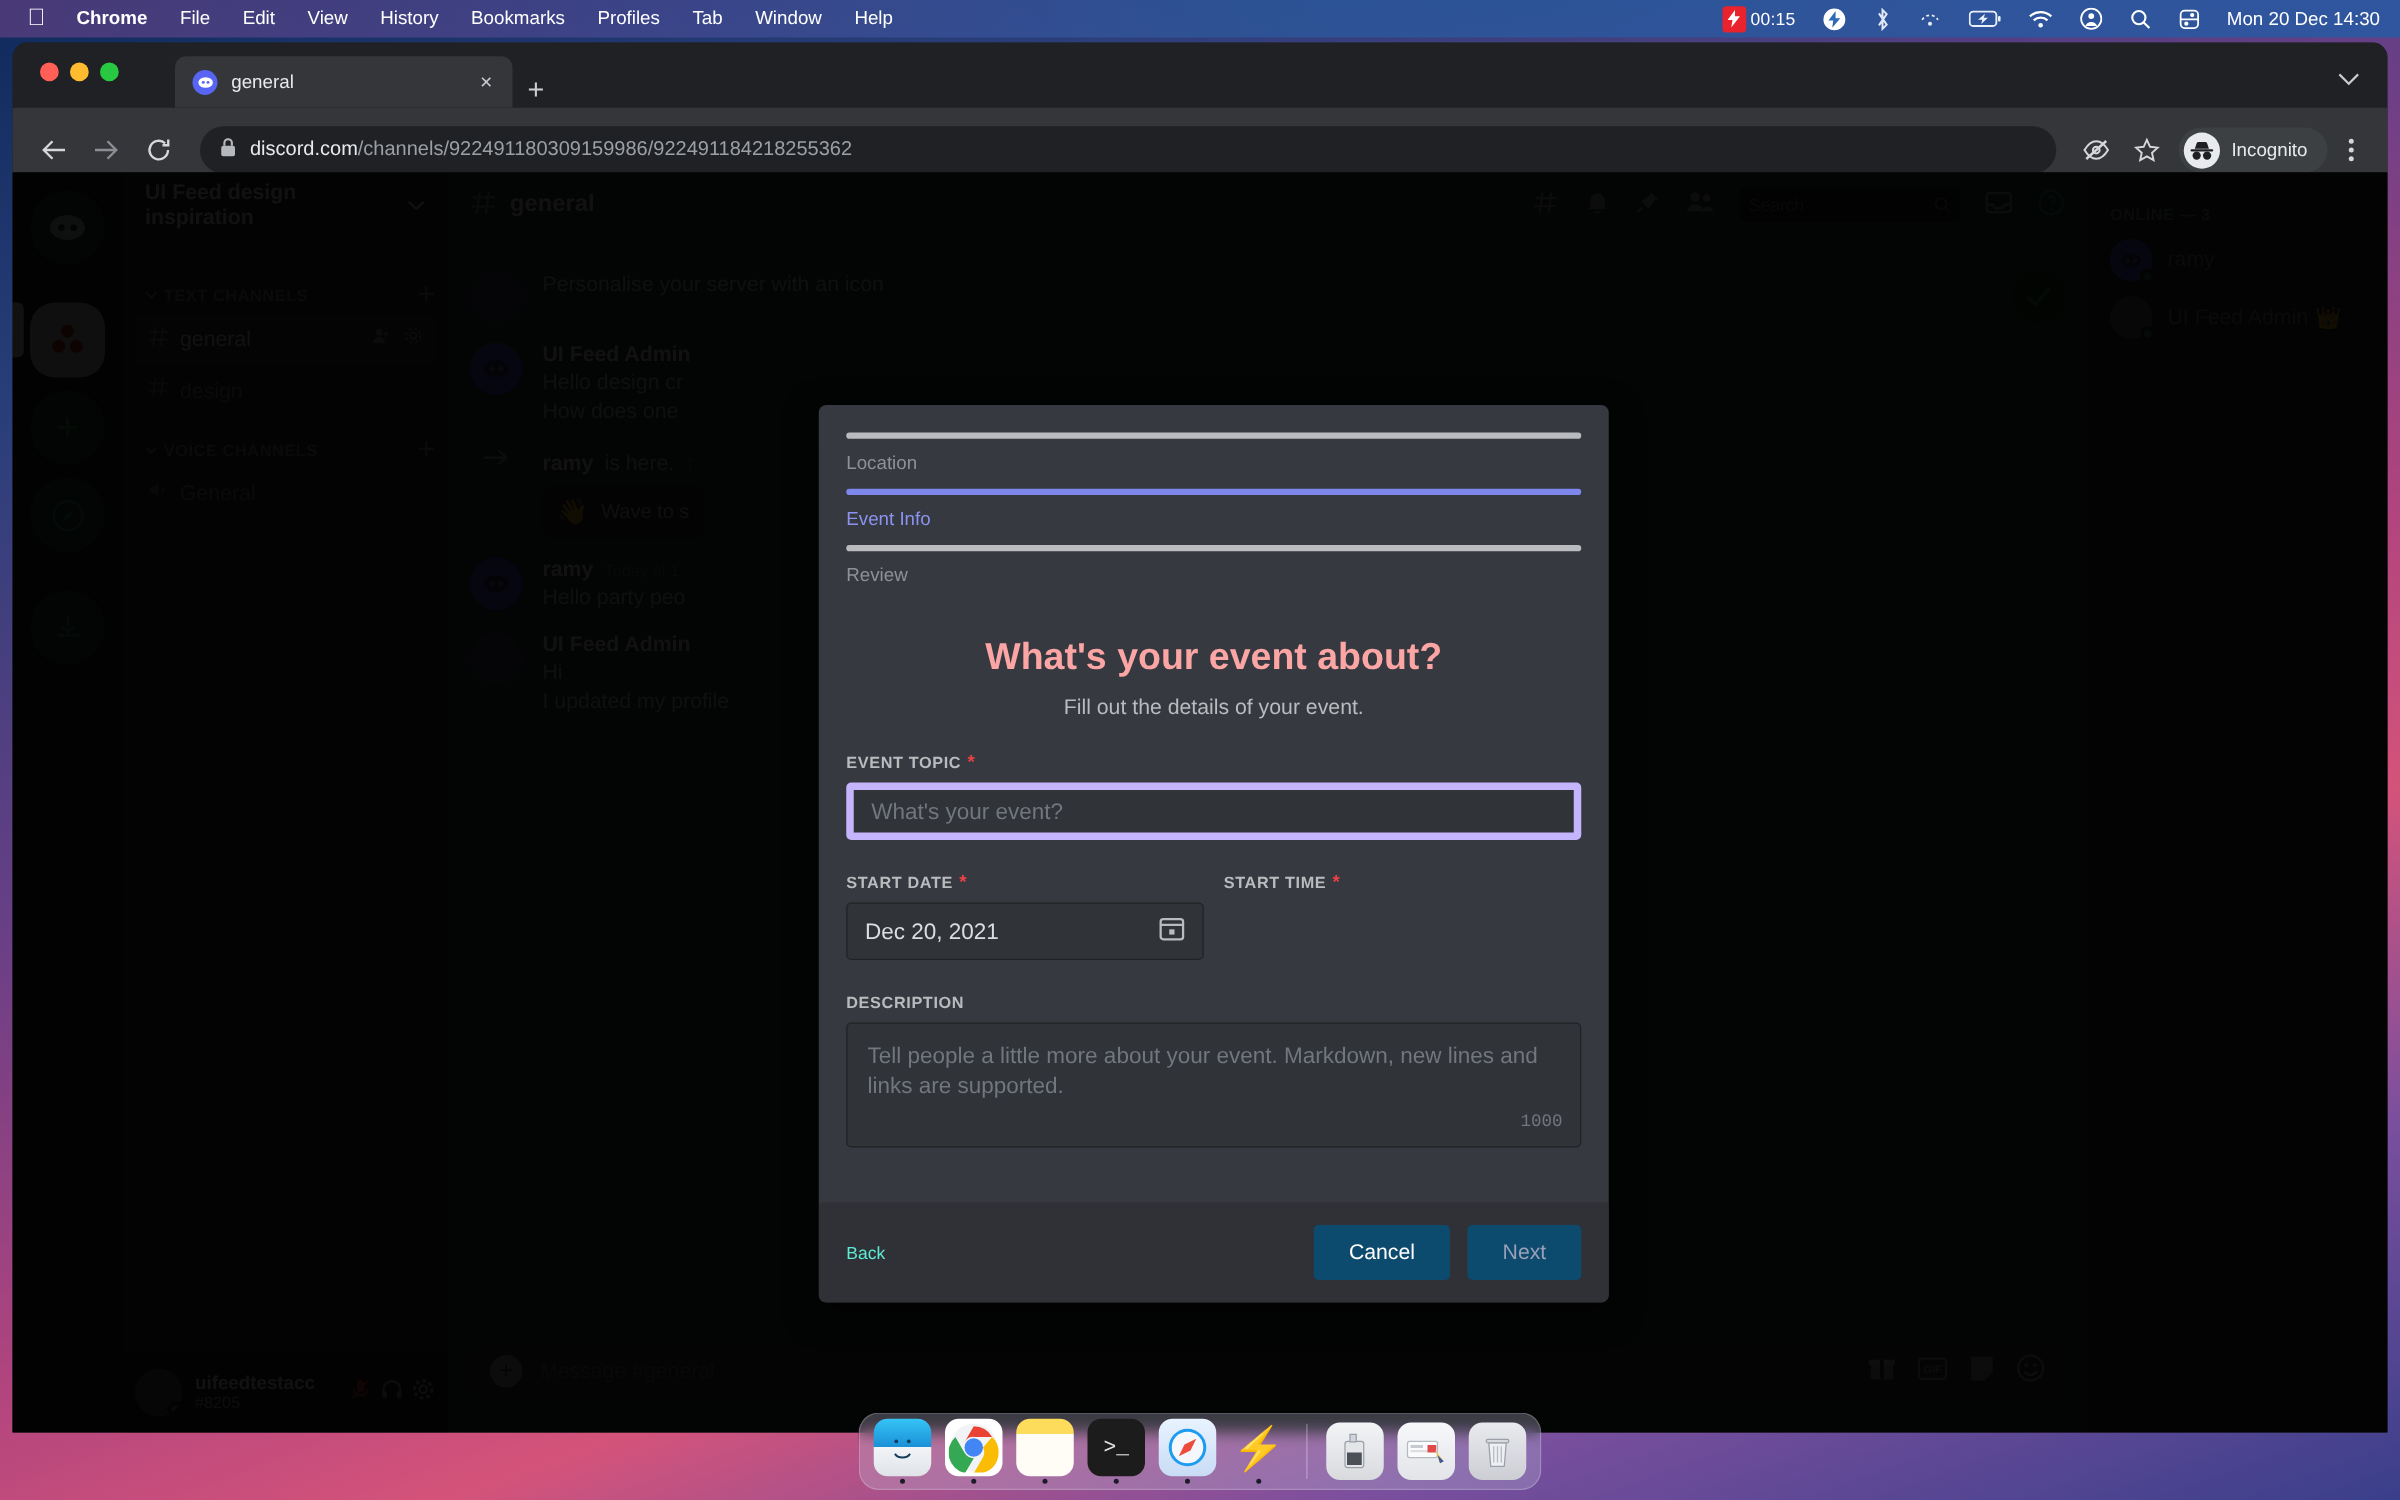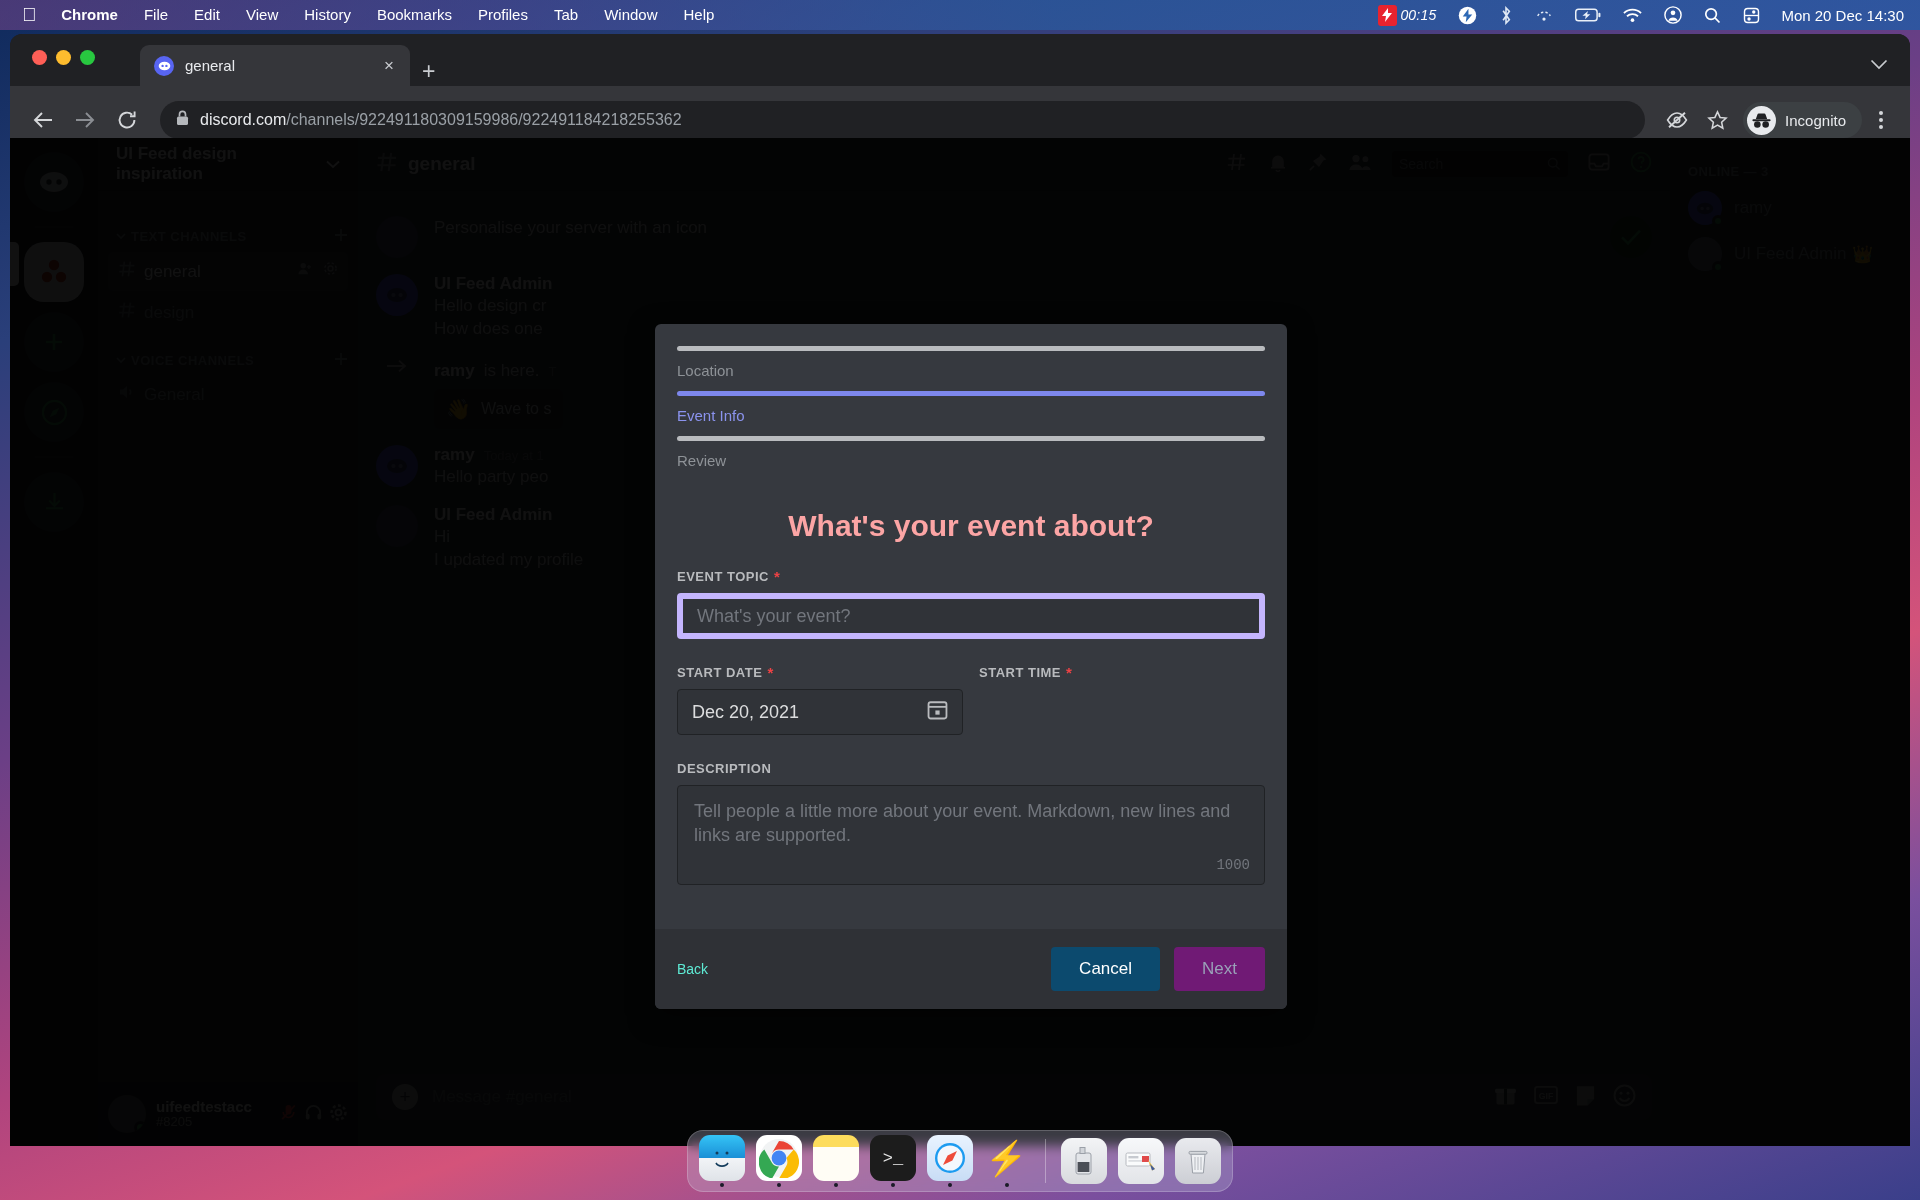--- a/index.html
+++ b/index.html
@@ -22,21 +22,21 @@
     position: absolute; top: 0; left: 0; width: 1920px; height: 30px;
     background: linear-gradient(90deg, rgba(120,70,140,0.55) 0%, rgba(90,80,160,0.5) 25%, rgba(40,95,165,0.62) 55%, rgba(25,95,170,0.7) 100%);
     display: flex; align-items: center; color: #fff; font-size: 15px;
     -webkit-font-smoothing: antialiased;
   }
   .menubar .mb-left { display: flex; align-items: center; gap: 0; padding-left: 14px; }
   .menubar .mb-item { padding: 0 13px; line-height: 30px; white-space: nowrap; }
   .menubar .mb-item.bold { font-weight: bold; }
   .apple-logo { font-size: 19px; padding: 0 12px 0 8px; line-height: 28px; }
   .menubar .mb-right { margin-left: auto; display: flex; align-items: center; gap: 0; padding-right: 16px; }
-  .mb-right .mb-status { padding: 0 11px; display: flex; align-items: center; justify-content: flex-start; font-style: italic; }
+  .mb-right .mb-status { padding: 0 11px; display: flex; align-items: center; justify-content: flex-start; }
   .rec-badge {
     display: inline-flex; align-items: center; gap: 3px;
   }
   .rec-sq { background: #e8232e; width: 19px; height: 21px; border-radius: 3px; display:flex; align-items:center; justify-content:center; }
   .rec-time { font-size: 14px; color:#fff; letter-spacing: 0.2px; }
   .mb-clock { font-size: 15px; padding-left: 10px; white-space: nowrap; }
 
   
   .chrome-win {
     position: absolute; left: 10px; top: 34px; width: 1900px; height: 1112px;
@@ -172,21 +172,21 @@
   }
   .ta-count { position: absolute; right: 14px; bottom: 9px; color: #72767d; font-size: 14px; font-family: "Liberation Mono", monospace; }
 
   .modal-foot {
     background: #2f3136; padding: 18px 22px; display: flex; align-items: center; margin-top: 22px;
   }
   .btn-back { color: #5eead4; font-size: 14px; background: none; border: none; font-family: inherit; cursor: pointer; }
   .foot-right { margin-left: auto; display: flex; gap: 14px; }
   .btn { height: 44px; padding: 0 28px; border-radius: 4px; border: none; font-size: 17px; font-family: inherit; cursor: pointer; }
   .btn-cancel { background: #0c4a6e; color: #fff; }
-  .btn-next { background: #701a75; color: #9aa0b8; }
+  .btn-next { background: #0c4a6e; color: #9aa0b8; }
 
   
   .dock {
     position: absolute; left: 50%; transform: translateX(-50%); bottom: 8px;
     height: 62px; background: rgba(190,190,215,.30); border: 1px solid rgba(255,255,255,.20);
     border-radius: 16px; display: flex; align-items: center; padding: 0 9px; gap: 7px;
     backdrop-filter: blur(6px);
   }
   .dock-app { width: 50px; position: relative; display: flex; flex-direction: column; align-items: center; }
   .dock-ico { width: 46px; height: 46px; border-radius: 11px; display: flex; align-items: center; justify-content: center; font-size: 24px; }
@@ -726,20 +726,21 @@
           <div class="step active">
             <div class="step-bar"></div>
             <div class="step-label">Event Info</div>
           </div>
           <div class="step">
             <div class="step-bar"></div>
             <div class="step-label">Review</div>
           </div>
         </div>
         <div class="modal-title">What's your event about?</div>
+        <div class="modal-sub">Fill out the details of your event.</div>
       </div>
 
       <div class="form">
         <div class="field">
           <div class="flabel">
             <span>EVENT TOPIC</span>
             <span class="req">*</span>
           </div>
           <div class="inp focus">
             <span class="ph">What's your event?</span>

